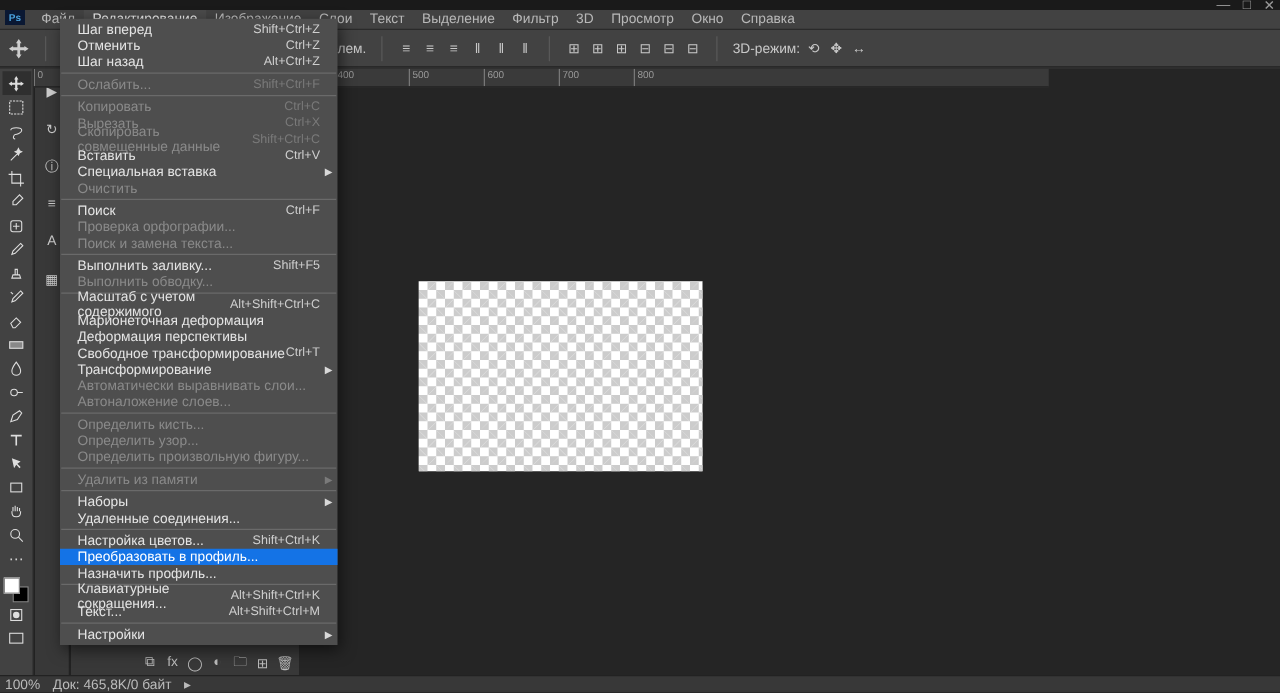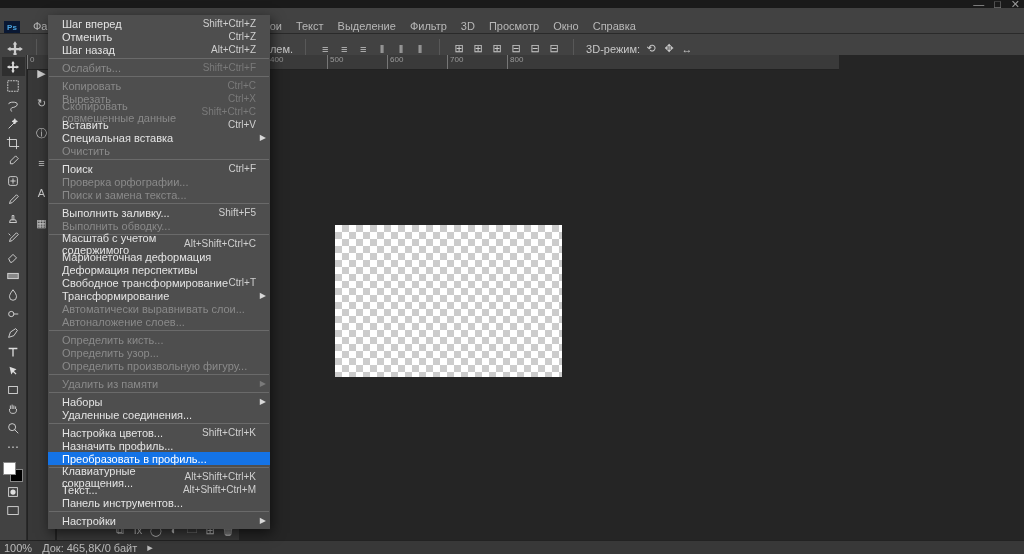--- a/index.html
+++ b/index.html
@@ -4,21 +4,21 @@
 <style>
 * { margin: 0; padding: 0; box-sizing: border-box; font-family: "Segoe UI", Tahoma, sans-serif; font-size: 11px; }
 body { background: #252525; color: #b8b8b8; width: 1024px; height: 554px; overflow: hidden; position: relative; }
 
 
 .titlebar { height: 8px; background: #1a1a1a; position: relative; }
 .titlebar .win-controls { position: absolute; right: 4px; top: -2px; display: flex; gap: 10px; color: #999; font-size: 10px; }
 .titlebar .win-controls span { cursor: default; }
 
 
-.menubar { height: 26px; background: #424242; display: flex; align-items: flex-end; padding: 0 4px; border-bottom: 1px solid #2a2a2a; font-size:10px;}
+.menubar { height: 16px; background: #424242; display: flex; align-items: flex-start; padding: 0 4px; border-bottom: 1px solid #2a2a2a; font-size:10px;}
 .menubar .ps-logo { width: 16px; height: 12px; background:#0a1833; color:#4aa3df; font-weight:bold; font-size:8px; display:flex; align-items:center; justify-content:center; margin-right:6px; }
 .menubar .mi { padding: 0 7px; height:14px; display:flex; align-items:center; cursor:default; }
 .menubar .mi.open { background:#4a4a4a; color:#e8e8e8; }
 
 
 .optionbar { height: 30px; background: #424242; border-bottom:1px solid #222; display:flex; align-items:center; gap:8px; padding:0 6px; color:#c8c8c8; font-size:10px;}
 .optionbar .ob-item { display:flex; align-items:center; gap:4px; }
 .optionbar .sep { width:1px; height:20px; background:#585858; margin:0 4px; }
 .optionbar .icon { width:14px; height:14px; color:#c8c8c8; display:flex; align-items:center; justify-content:center; }
 .optionbar .smallbtn { width:18px; height:18px; display:flex; align-items:center; justify-content:center; }
@@ -557,36 +557,33 @@
       <span class="sub">▶</span>
     </div>
     <div class="dmi">
       <span>Удаленные соединения...</span>
     </div>
     <div class="dsep"></div>
     <div class="dmi">
       <span>Настройка цветов...</span>
       <span class="sc">Shift+Ctrl+K</span>
     </div>
-    <div class="dmi">
-      <span>Назначить профиль...</span>
-    </div>
     <div class="dmi highlight">
       <span>Преобразовать в профиль...</span>
     </div>
+    <div class="dmi">
+      <span>Назначить профиль...</span>
+    </div>
     <div class="dsep"></div>
     <div class="dmi">
       <span>Клавиатурные сокращения...</span>
       <span class="sc">Alt+Shift+Ctrl+K</span>
     </div>
     <div class="dmi">
       <span>Текст...</span>
       <span class="sc">Alt+Shift+Ctrl+M</span>
     </div>
-    <div class="dmi">
-      <span>Панель инструментов...</span>
-    </div>
     <div class="dsep"></div>
     <div class="dmi">
       <span>Настройки</span>
       <span class="sub">▶</span>
     </div>
   </div>
 
 </body></html>

